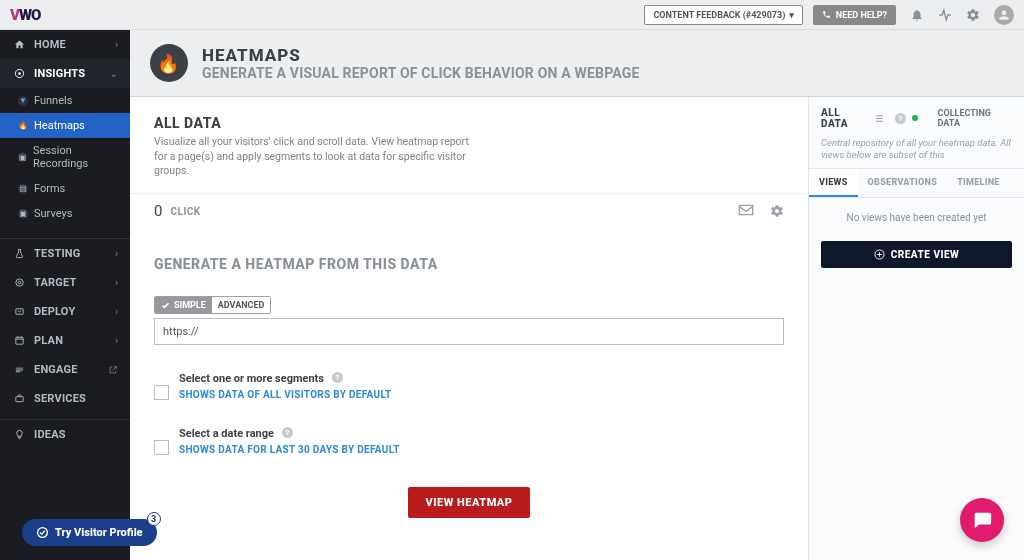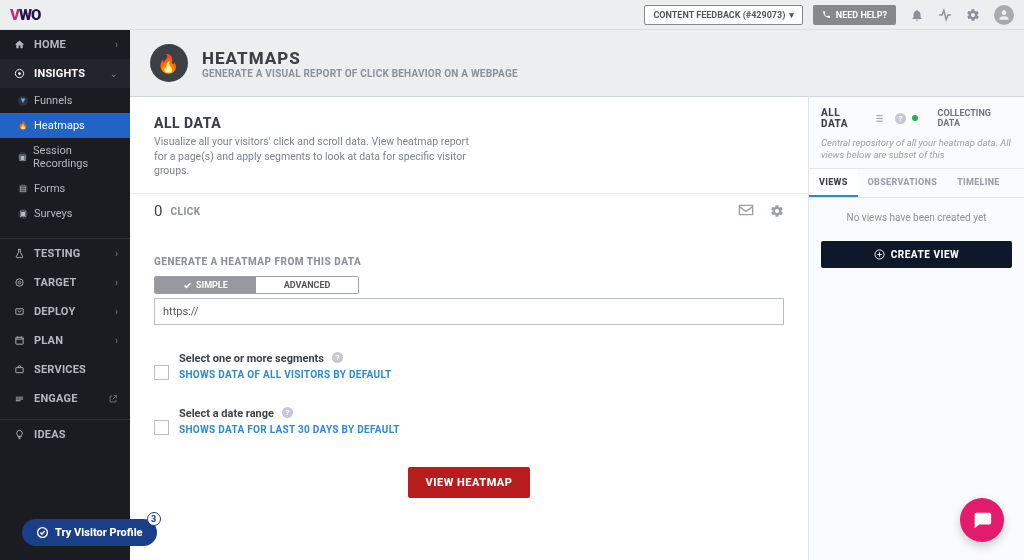--- a/index.html
+++ b/index.html
@@ -28,45 +28,45 @@
 
   .sub-item { display: flex; align-items: center; padding: 6px 10px 6px 18px; font-size: 11px; cursor: pointer; }
   .sub-item .dot { width: 10px; height: 10px; border-radius: 50%; margin-right: 6px; display:flex; align-items:center; justify-content:center; font-size:8px; background:#2d313a; }
   .sub-item.active { background: #2463c6; color: #fff; }
 
   
   .content { flex: 1; display: flex; flex-direction: column; overflow: hidden; }
   .page-header { display: flex; align-items: center; padding: 14px 24px 14px 20px; }
   .fire-badge { width: 38px; height: 38px; border-radius: 50%; background: #3c4148; display:flex; align-items:center; justify-content:center; margin-right: 14px; font-size: 18px; }
   .page-title { font-size: 17px; font-weight: 800; letter-spacing: 1px; color: #3c4148; }
-  .page-sub { font-size: 10px; font-weight: 700; color: #8b919a; letter-spacing: 0.2px; }
+  .page-sub { font-size: 14px; font-weight: 700; color: #8b919a; letter-spacing: 0.2px; }
 
   .columns { flex: 1; display: flex; border-top: 1px solid #cfd6de; overflow: hidden; }
   .center { flex: 1; background: #fff; display:flex; flex-direction:column; overflow:hidden; border-right: 1px solid #dfe4ea; }
 
   .all-data-row { padding: 18px 24px 14px 24px; display: flex; align-items: flex-start; }
   .all-data-title { font-size: 14px; font-weight: 800; color: #3c4148; letter-spacing: 0.5px; margin-bottom: 4px; }
   .all-data-desc { font-size: 10.5px; color: #7d838d; max-width: 330px; line-height: 1.4; }
   .retention { margin-left: auto; display: flex; align-items: center; gap: 8px; }
   .retention .clock { color: #2b89d8; }
   .retention .days { font-size: 15px; font-weight: 800; color: #3c4148; }
   .retention .sub { font-size: 8px; font-weight: 700; color: #9aa0a9; letter-spacing: 0.3px; }
 
   .click-row { padding: 8px 24px 10px 24px; display: flex; align-items: center; border-top: 1px solid #e8ebef; }
   .click-count { font-size: 15px; font-weight: 400; color: #3c4148; margin-right: 8px; }
   .click-label { font-size: 10px; font-weight: 700; color: #8b919a; letter-spacing: 0.5px; }
   .click-row .tools { margin-left: auto; display: flex; gap: 16px; color: #9aa0a9; }
 
   .form-area { padding: 26px 24px 12px 24px; }
-  .section-label { font-size: 10px; font-weight: 800; color: #8b919a; letter-spacing: 0.5px; margin-bottom: 9px; }
+  .section-label { font-size: 14px; font-weight: 800; color: #8b919a; letter-spacing: 0.5px; margin-bottom: 24px; }
   .url-header { display: flex; align-items: center; justify-content: space-between; margin-bottom: 4px; }
   .url-label { font-size: 11px; font-weight: 700; color: #3c4148; margin-right: 6px; }
 
   .mode-toggle { display: flex; border: 1px solid #9aa0a9; border-radius: 2px; overflow: hidden; }
-  .mode-toggle div { font-size: 9px; font-weight: 700; padding: 3px 28px; display:flex; align-items:center; gap:4px; cursor:pointer; }
+  .mode-toggle div { font-size: 9px; font-weight: 700; padding: 3px 6px; display:flex; align-items:center; gap:4px; cursor:pointer; }
   .mode-toggle .on { background: #97999e; color: #fff; }
   .mode-toggle .off { background: #fff; color: #555; }
 
   .url-input { width: 100%; border: 1px solid #b9bec6; padding: 6px 8px; font-size: 11px; color: #555; outline: none; }
 
   .chk-row { display: flex; align-items: flex-end; margin-top: 22px; gap: 10px; }
   .chk { width: 15px; height: 15px; border: 1px solid #b9bec6; flex-shrink: 0; cursor:pointer; margin-top:1px; }
   .chk-label { font-size: 11px; font-weight: 700; color: #3c4148; }
   .chk-hint { font-size: 10px; font-weight: 700; color: #2b89d8; letter-spacing: 0.3px; margin-top: 3px; }
 
@@ -220,39 +220,39 @@
           <svg width="11" height="11" viewBox="0 0 24 24" fill="none" stroke="#b5b9c0" stroke-width="2">
             <rect x="4" y="5" width="16" height="15" rx="1"></rect>
             <path d="M4 9h16M8 3v4M16 3v4"></path>
           </svg>
         </span>
       <span class="label">PLAN</span>
       <span class="chev">›</span>
     </div>
     <div class="nav-item">
       <span class="ico">
-          <svg width="11" height="11" viewBox="0 0 24 24" fill="none" stroke="#b5b9c0" stroke-width="2">
-            <rect x="4" y="8" width="16" height="11" rx="1"></rect>
-            <path d="M9 8V6a2 2 0 012-2h2a2 2 0 012 2v2"></path>
-          </svg>
-        </span>
-      <span class="label">SERVICES</span>
-    </div>
-    <div class="nav-item">
-      <span class="ico">
           <svg width="11" height="11" viewBox="0 0 24 24" fill="#b5b9c0">
             <path d="M4 8h16v2H4zM4 12h16v2H4zM4 16h10v2H4z"></path>
           </svg>
         </span>
       <span class="label">ENGAGE</span>
       <span class="chev">
           <svg width="10" height="10" viewBox="0 0 24 24" fill="none" stroke="#7a7e88" stroke-width="2">
             <path d="M14 4h6v6M20 4l-9 9M19 14v5H5V5h5"></path>
           </svg>
         </span>
+    </div>
+    <div class="nav-item">
+      <span class="ico">
+          <svg width="11" height="11" viewBox="0 0 24 24" fill="none" stroke="#b5b9c0" stroke-width="2">
+            <rect x="4" y="8" width="16" height="11" rx="1"></rect>
+            <path d="M9 8V6a2 2 0 012-2h2a2 2 0 012 2v2"></path>
+          </svg>
+        </span>
+      <span class="label">SERVICES</span>
     </div>
     <div class="nav-sep" style="margin-top:6px;"></div>
     <div class="nav-item">
       <span class="ico">
           <svg width="11" height="11" viewBox="0 0 24 24" fill="none" stroke="#b5b9c0" stroke-width="2">
             <path d="M9 18h6M10 21h4M12 3a6 6 0 00-4 10.5V16h8v-2.5A6 6 0 0012 3z"></path>
           </svg>
         </span>
       <span class="label">IDEAS</span>
     </div>

